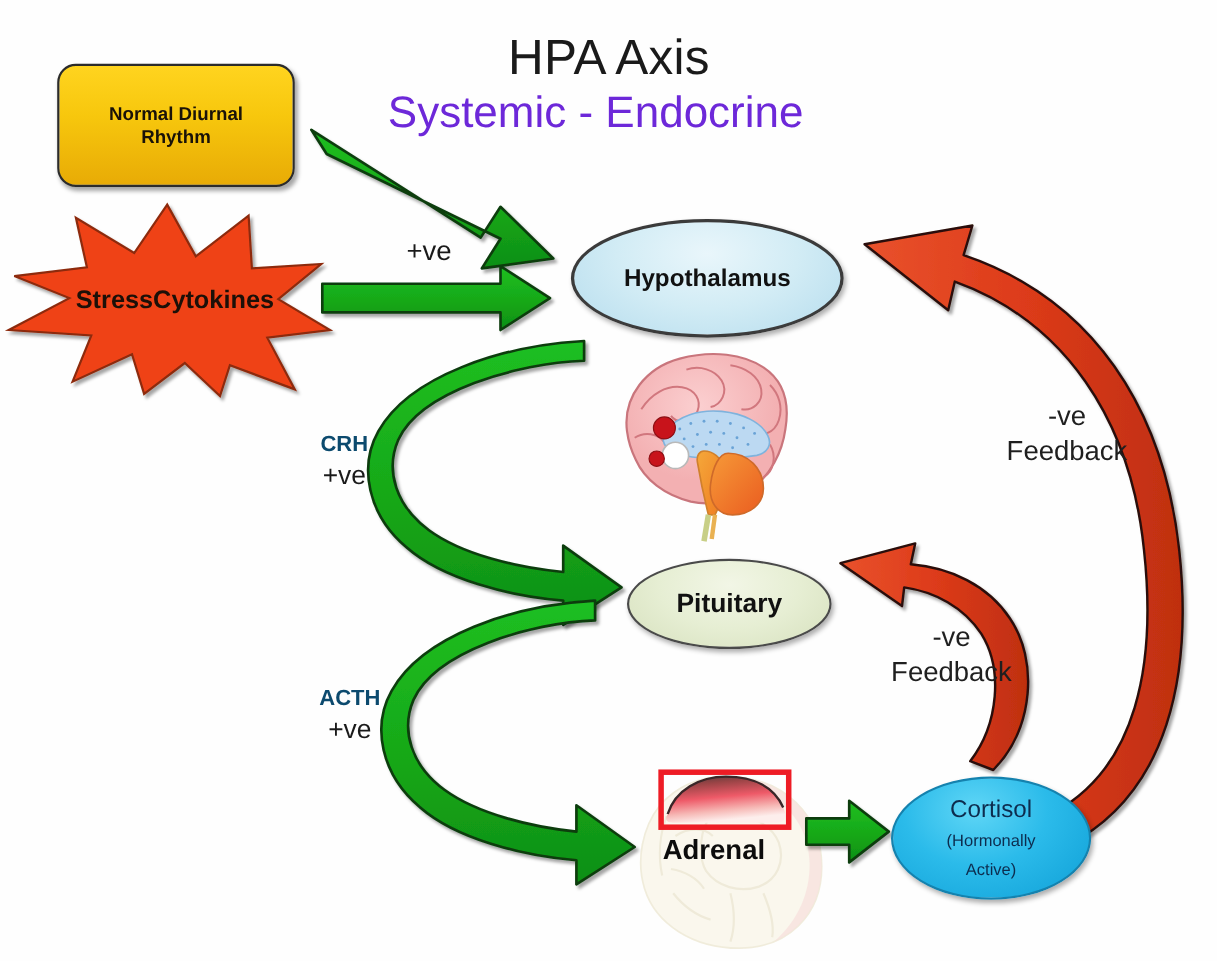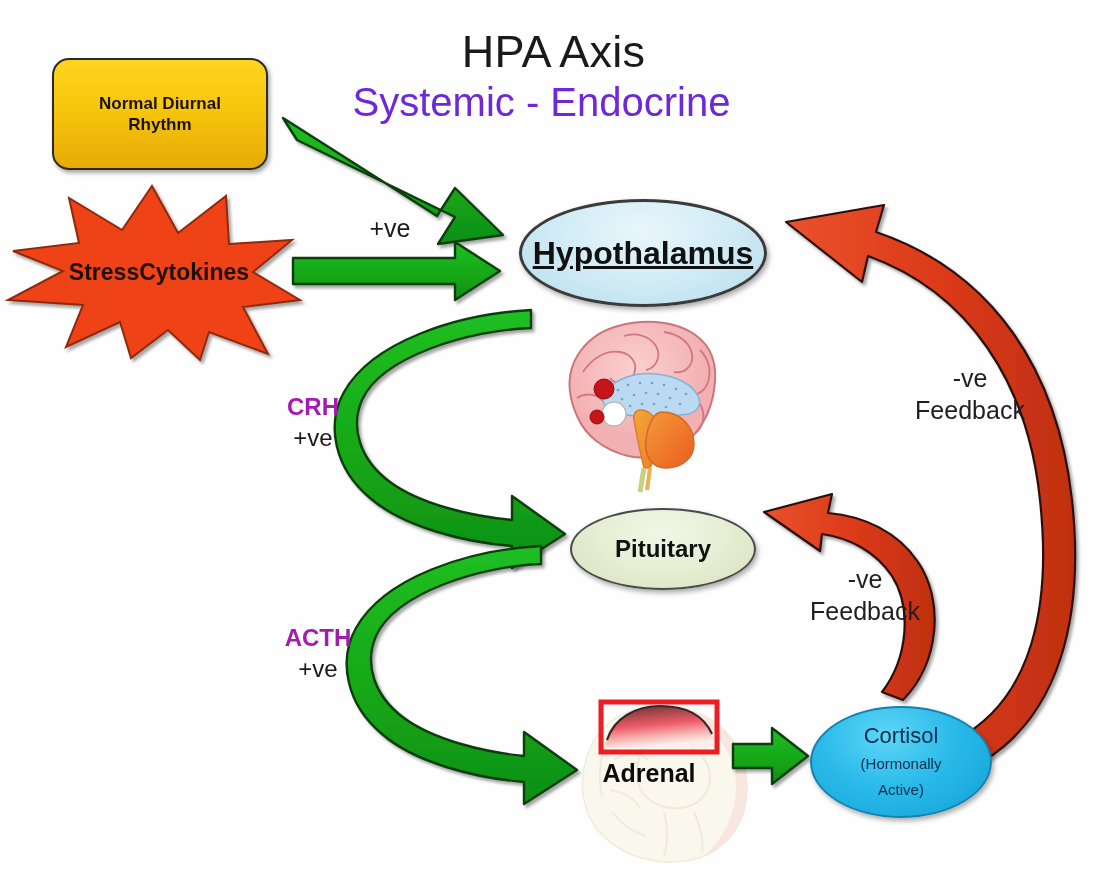--- a/index.html
+++ b/index.html
@@ -66,40 +66,40 @@
   .node-ellipse {
     display: flex; align-items: center; justify-content: center;
     text-align: center; border-radius: 50%;
     box-shadow: 2px 3px 5px rgba(0,0,0,.32);
   }
   #hypothalamus {
     left: 519px; top: 199px; width: 242px; height: 102px;
     background: radial-gradient(ellipse at 50% 28%, #e9f6fb 0%, #d2ecf5 48%, #b5dced 100%);
     border: 3px solid #3b3b3b;
   }
-  #hypothalamus .lbl { font-size: 32px; font-weight: bold; color: #111; text-decoration: underline; }
+  #hypothalamus .lbl { font-size: 22px; font-weight: bold; color: #111; }
 
   #pituitary {
     left: 570px; top: 508px; width: 182px; height: 78px;
     background: radial-gradient(ellipse at 50% 28%, #f2f6e6 0%, #e6eed3 50%, #d6e0bd 100%);
     border: 2.5px solid #4a4a4a;
   }
   #pituitary .lbl { font-size: 24px; font-weight: bold; color: #111; }
 
   #cortisol {
     left: 810px; top: 706px; width: 178px; height: 108px;
     background: radial-gradient(ellipse at 42% 26%, #5fd6f6 0%, #2bbbea 45%, #0f9fd6 100%);
     border: 2px solid #1582ae;
   }
   #cortisol .lbl { font-size: 22px; color: #0d2c4e; line-height: 1.18; }
   #cortisol .lbl .small { font-size: 15px; }
 
   
   .side-label { text-align: center; line-height: 1.28; }
-  .side-label .hormone { font-size: 24px; font-weight: bold; color: #a21caf; display: block; }
+  .side-label .hormone { font-size: 20px; font-weight: bold; color: #0c4a6e; display: block; }
   .side-label .sign { font-size: 24px; color: #1a1a1a; display: block; }
 
   #label-crh { left: 258px; top: 392px; width: 110px; }
   #label-acth { left: 258px; top: 623px; width: 120px; }
 
   #label-plus-top {
     left: 345px; top: 214px; width: 90px; text-align: center;
     font-size: 25px; color: #1a1a1a;
   }
 

